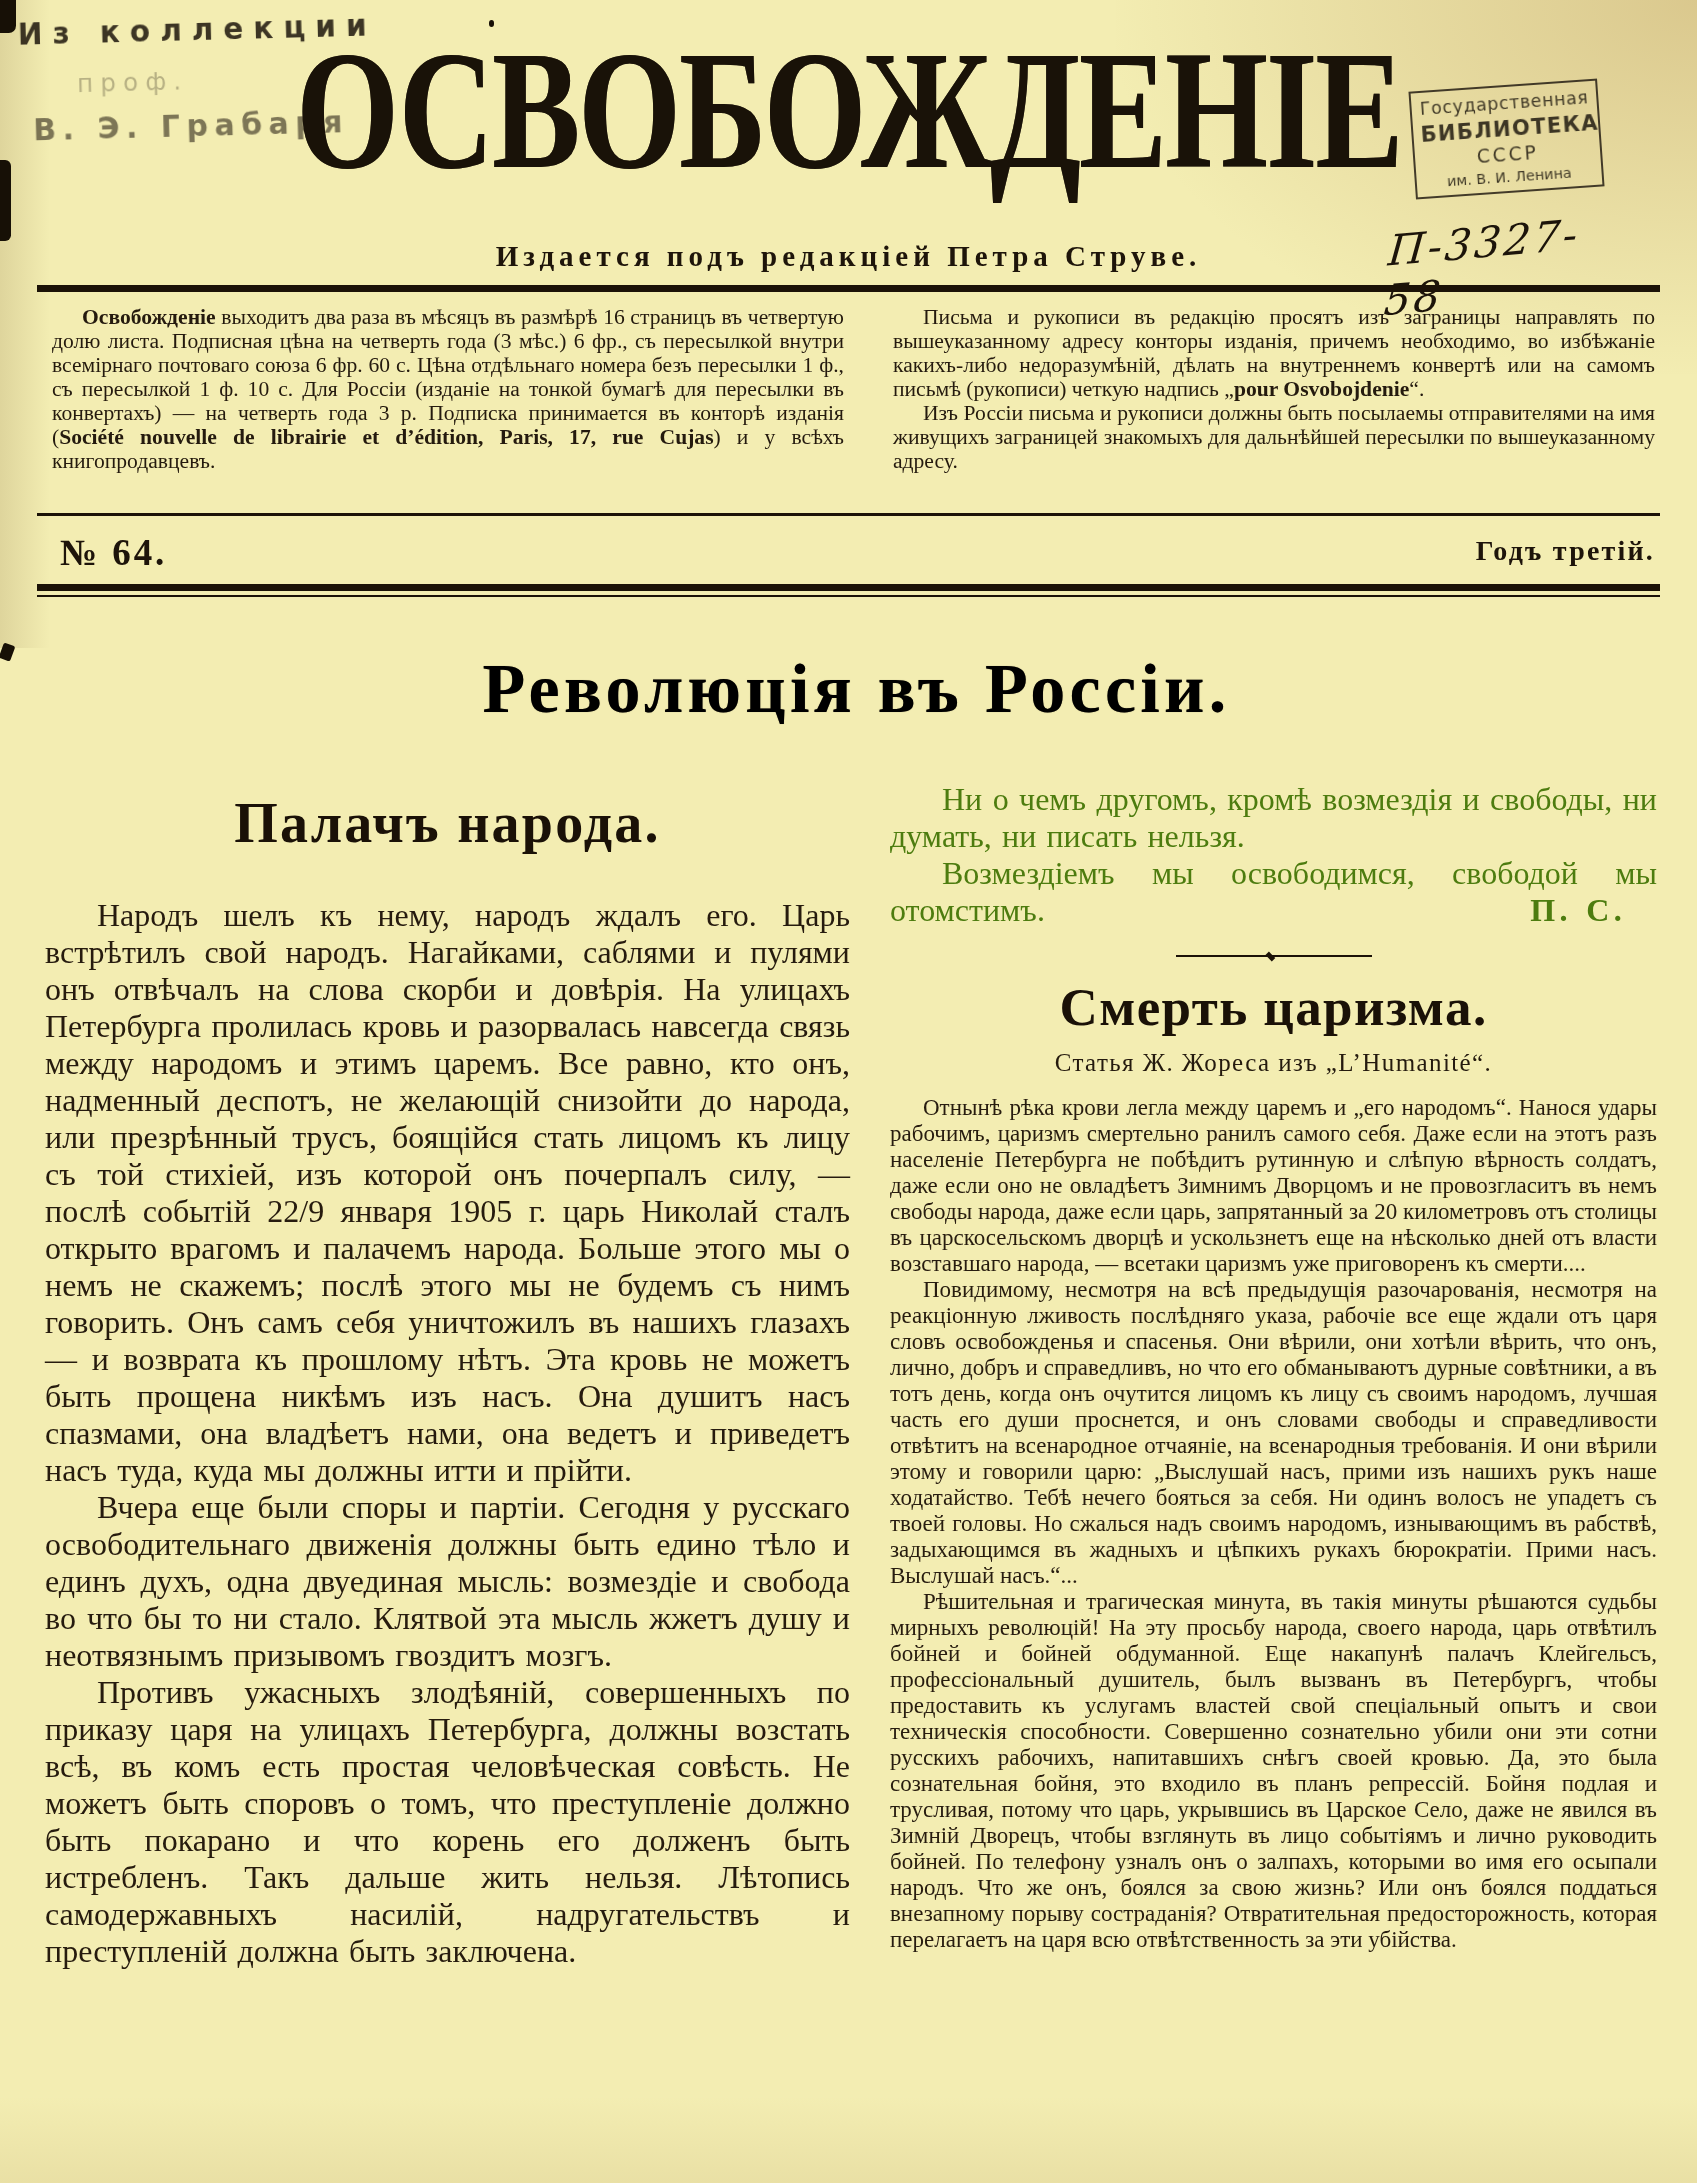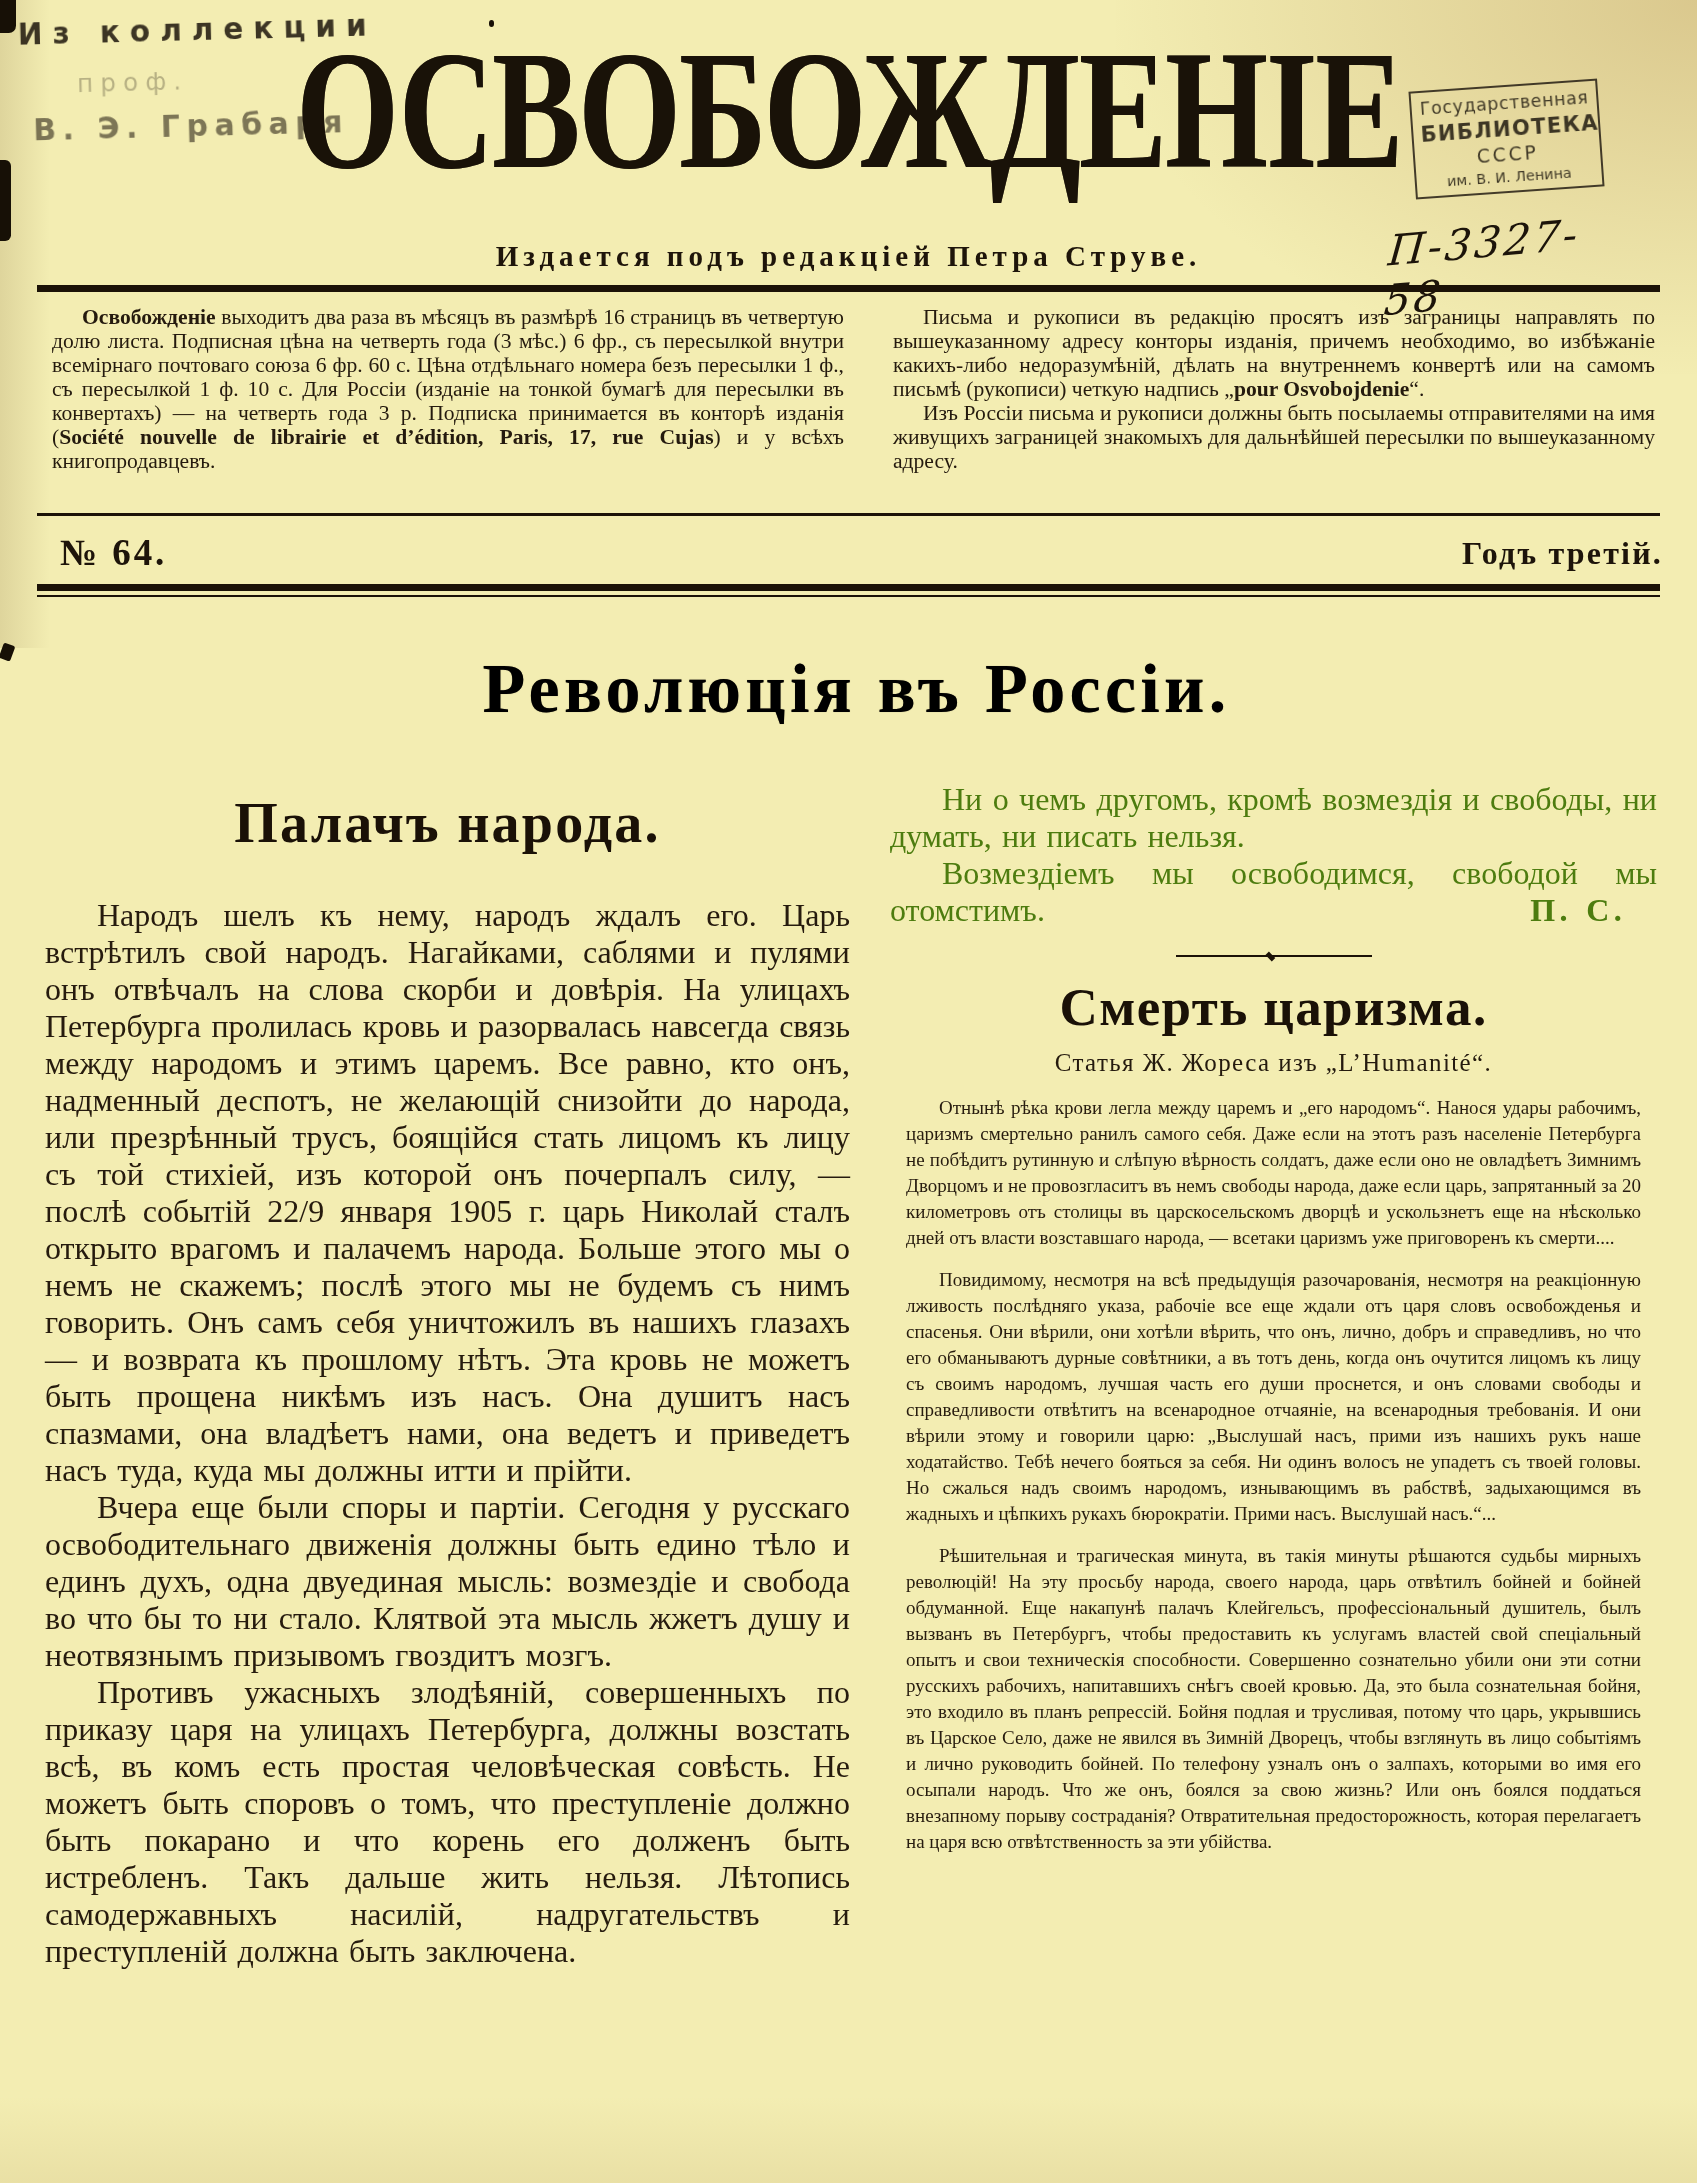--- a/index.html
+++ b/index.html
@@ -69,21 +69,21 @@
     text-align:justify;color:#241a0e;}
   .info-left{left:52px;width:792px;}
   .info-right{left:893px;width:762px;}
   .info-col p{margin:0;text-indent:30px;}
   .info-col b{font-weight:700;}
 
   
   .dateline{position:absolute;left:0;top:531px;width:100%;height:43px;font-weight:700;color:#1d140a;}
   .issue-number{position:absolute;left:60px;top:0;font-size:37px;letter-spacing:2.9px;}
   .date-center{position:absolute;left:0;top:4.3px;width:100%;text-align:center;font-size:32px;letter-spacing:1.4px;}
-  .year-label{position:absolute;right:34px;top:4.3px;font-size:32px;letter-spacing:2.2px;}
+  .year-label{position:absolute;right:42px;top:4.3px;font-size:28px;letter-spacing:2.2px;}
 
   
   .main-headline{position:absolute;left:0;top:649px;width:100%;text-align:center;
     font-size:70px;font-weight:700;letter-spacing:4.3px;color:#000000;
     text-shadow:0 0 0.7px rgba(20,12,4,.6);padding-left:8px;}
 
   
   .col{position:absolute;top:781px;text-align:justify;}
   .col-left{left:45px;width:805px;}
   .col-right{left:890px;width:767px;}
@@ -99,21 +99,21 @@
 
   .section-divider{width:196px;height:0;border-top:2.9px solid #1b1207;
     margin:26px auto 16px auto;position:relative;}
   .section-divider::before{content:"";position:absolute;left:46%;top:-5px;
     width:8.6px;height:8.6px;background:#1b1207;transform:rotate(45deg) scaleY(.55);}
 
   .section-title{margin:20px 0 11.5px 0;text-align:center;
     font-size:53px;font-weight:700;letter-spacing:1.4px;color:#1a1107;}
   .section-subtitle{margin:0 0 18.7px 0;text-align:center;font-size:25px;letter-spacing:1.4px;color:#241a0e;font-family:Liberation Serif, serif;}
 
-  .col-right .small-body p{margin:16px;font-size:19px;line-height:26px;
+  .col-right .small-body p{margin:0;font-size:23px;line-height:26px;
     text-indent:33px;color:#271c0f;}
 </style>
 </head>
 <body>
 
 <div class="page">
 
   <div class="shade-tr"></div>
   <div class="shade-left"></div>
   <div class="shade-bottom"></div>

